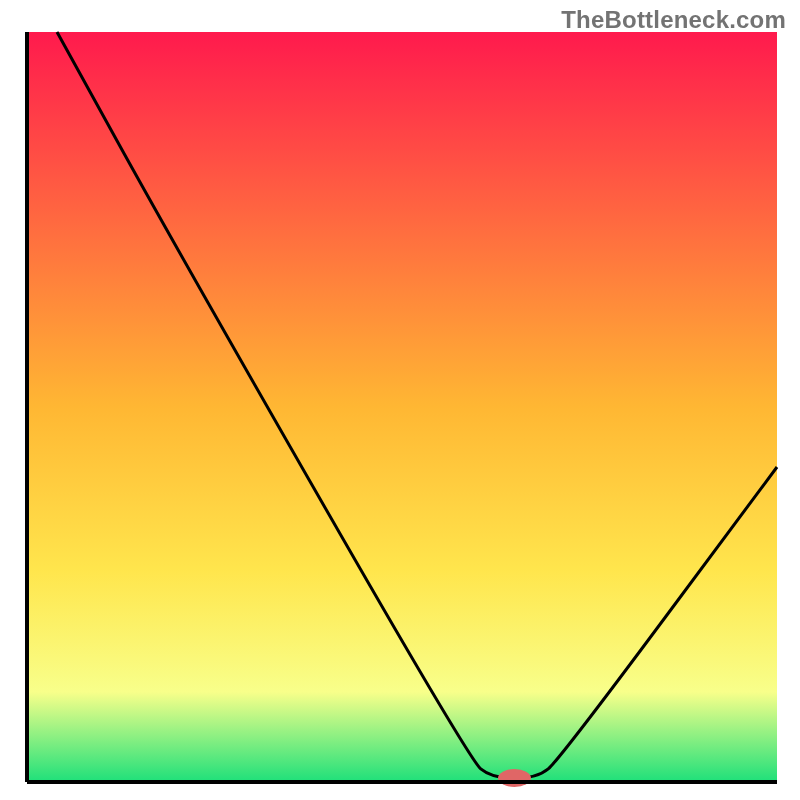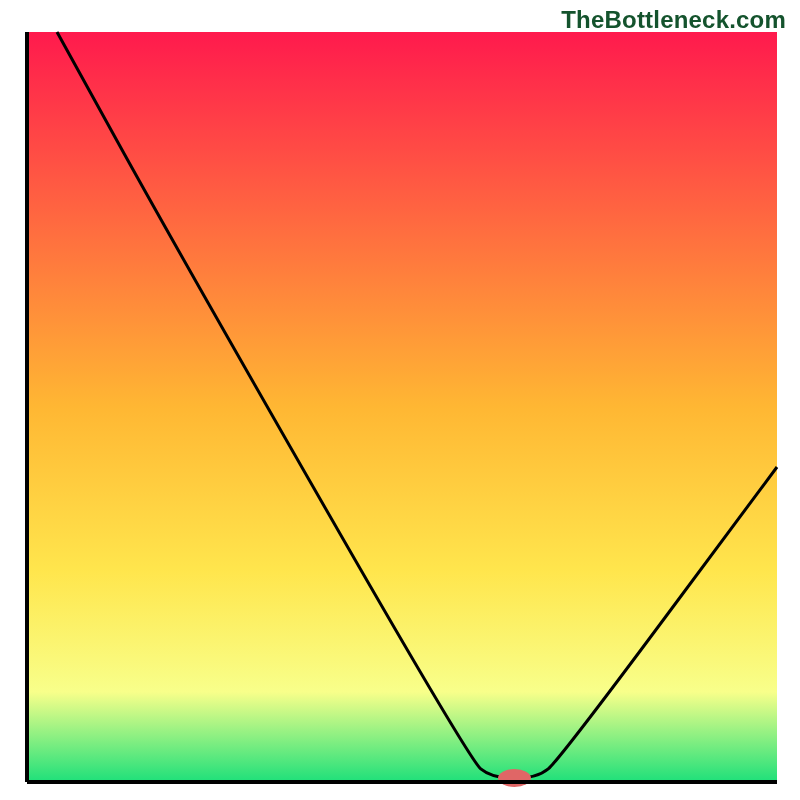--- a/index.html
+++ b/index.html
@@ -13,21 +13,21 @@
   }
   .chart-container {
     position: relative;
     width: 800px;
     height: 800px;
   }
   .watermark {
     position: absolute;
     top: 6px;
     right: 14px;
-    color: #14532d;
+    color: #737373;
     font-size: 24px;
     font-weight: bold;
     letter-spacing: 0.2px;
     z-index: 10;
   }
   svg.plot {
     display: block;
   }
 </style>
 </head>

